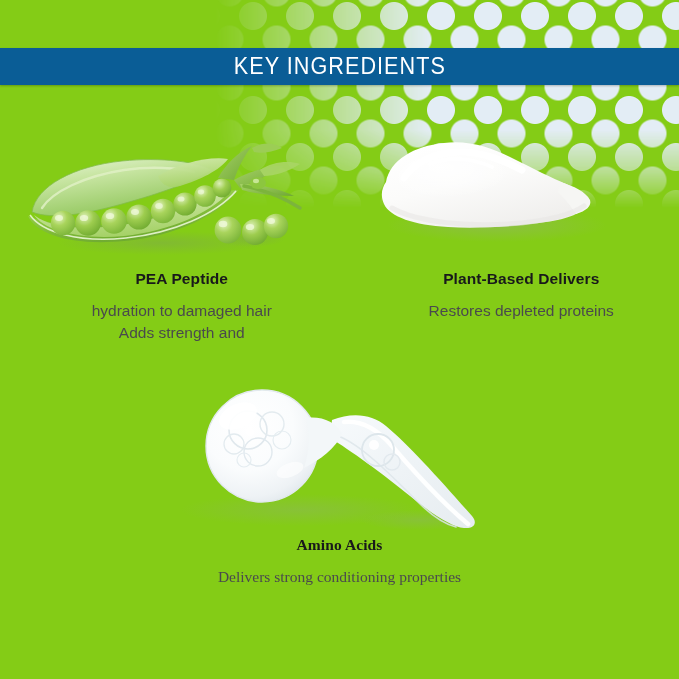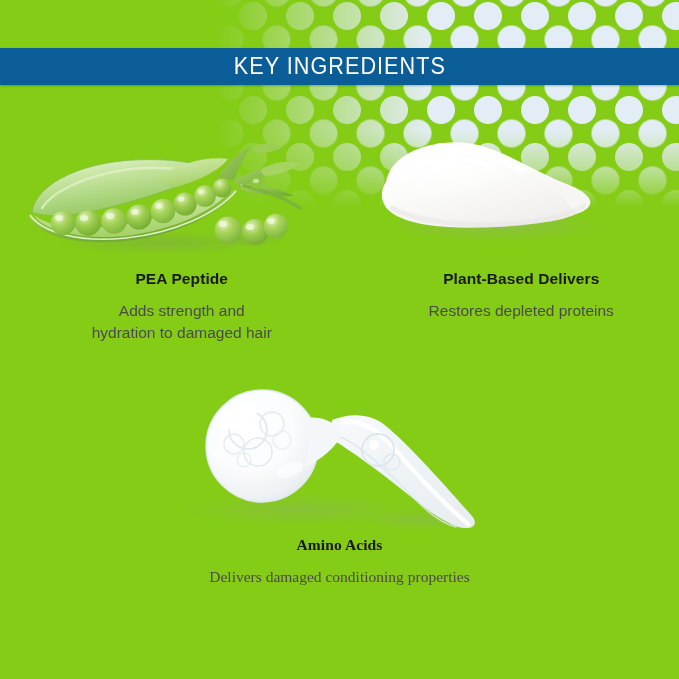--- a/index.html
+++ b/index.html
@@ -215,22 +215,22 @@
           <circle cx="216" cy="110" r="13.4" fill="url(#peaG)"></circle>
           <circle cx="243" cy="112" r="13.0" fill="url(#peaG2)"></circle>
           <circle cx="264" cy="106" r="12.2" fill="url(#peaG)"></circle>
           <ellipse cx="211" cy="104" rx="4.3" ry="3.2" fill="#f0fadb" opacity="0.78"></ellipse>
           <ellipse cx="238" cy="107" rx="4.2" ry="3.1" fill="#f0fadb" opacity="0.78"></ellipse>
           <ellipse cx="259" cy="101" rx="4" ry="3" fill="#f0fadb" opacity="0.75"></ellipse>
         </svg>
       </div>
       <div class="caption">
         <p class="ing-name">PEA Peptide</p>
+        <p class="ing-desc">hydration to damaged hair</p>
         <p class="ing-desc">Adds strength and</p>
-        <p class="ing-desc">hydration to damaged hair</p>
       </div>
     </div>
 
     <div class="col">
       <div class="art-box">
         <svg width="339" height="150" viewBox="0 0 339 150">
           <defs>
             <linearGradient id="creamG" x1="0.15" y1="0.05" x2="0.7" y2="1">
               <stop offset="0%" stop-color="#ffffff"></stop>
               <stop offset="45%" stop-color="#fbfbfa"></stop>
@@ -326,18 +326,18 @@
           <circle cx="282" cy="62" r="9" fill="none" stroke="#e5edf1" stroke-width="1.2"></circle>
           <circle cx="244" cy="82" r="7" fill="none" stroke="#e5edf1" stroke-width="1.2"></circle>
 
           <ellipse cx="238" cy="38" rx="20" ry="12" fill="#ffffff" opacity="0.92" transform="rotate(-24 238 38)"></ellipse>
           <ellipse cx="290" cy="92" rx="14" ry="7" fill="#ffffff" opacity="0.6" transform="rotate(-20 290 92)"></ellipse>
           <circle cx="250" cy="54" r="4" fill="#ffffff" opacity="0.95"></circle>
         </svg>
       </div>
       <div class="caption">
         <p class="ing-name">Amino Acids</p>
-        <p class="ing-desc">Delivers damaged conditioning properties</p>
+        <p class="ing-desc">Delivers strong conditioning properties</p>
       </div>
     </div>
   </div>
 
 </div>
 
 </body></html>

